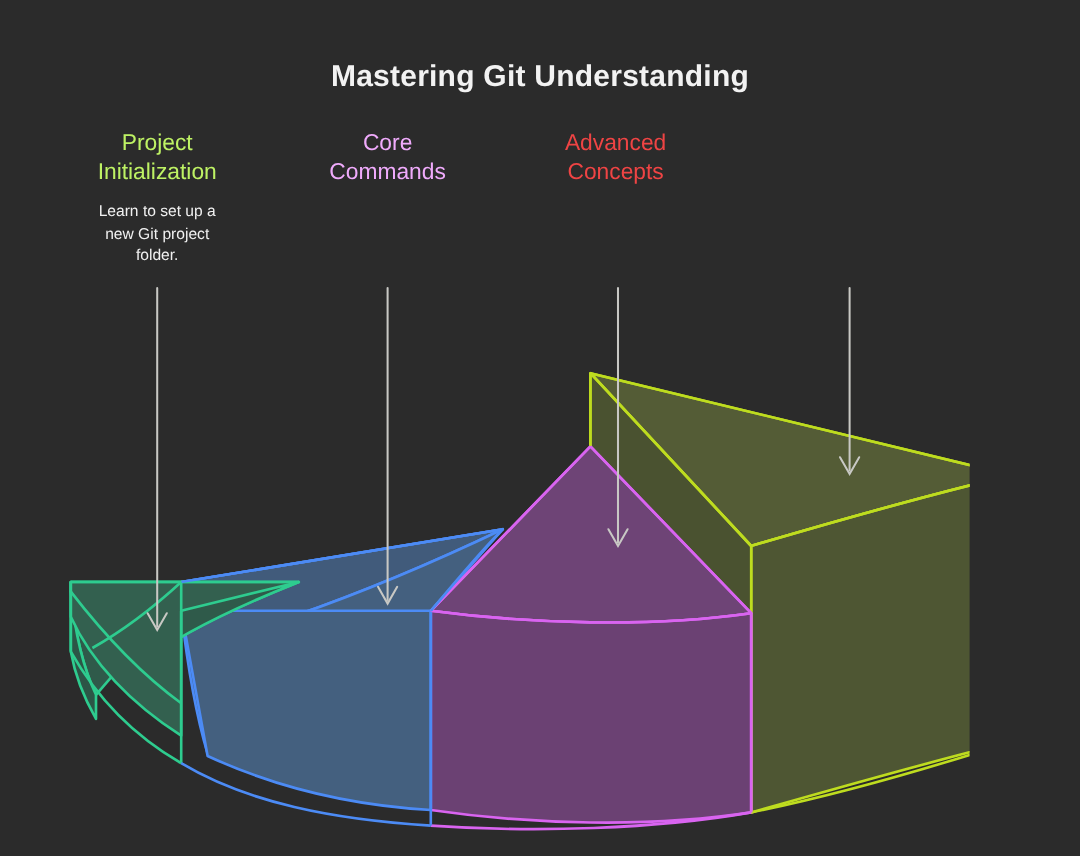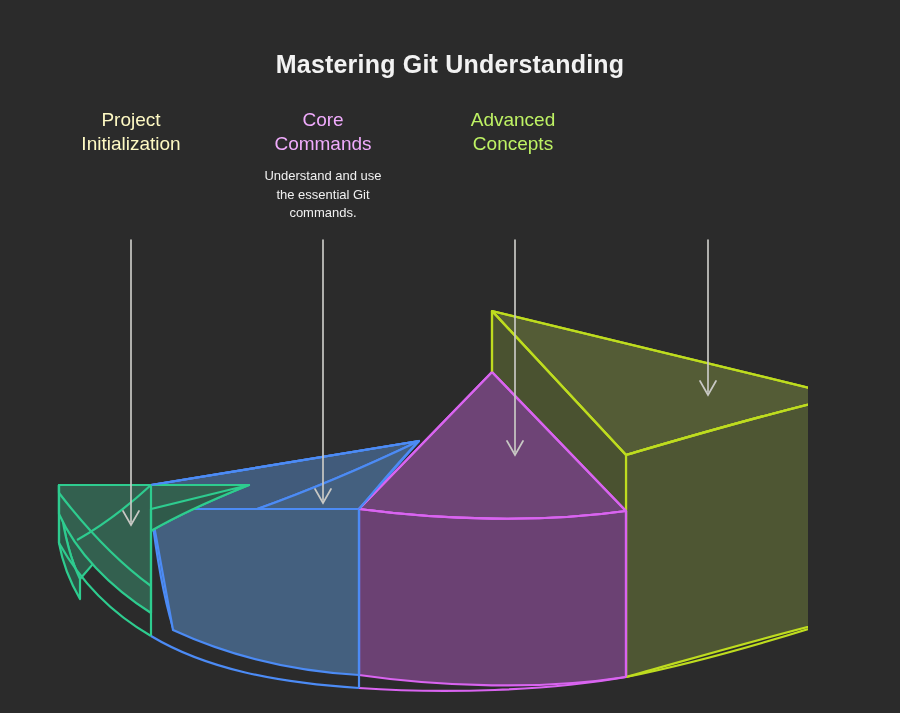--- a/index.html
+++ b/index.html
@@ -174,31 +174,31 @@
         <polyline points="507,441 515,455 523,441"></polyline>
       </g>
       <g>
         <line x1="708" y1="240" x2="708" y2="392"></line>
         <polyline points="700,381 708,395 716,381"></polyline>
       </g>
     </g>
   </svg>
 
   <div class="stage-label" id="lbl0">
-    <div class="stage-title" style="color:#fef9c3">Project
+    <div class="stage-title" style="color:#bef264">Project
 Initialization</div>
+    <div class="stage-desc">Learn to set up a
+new Git project
+folder.</div>
   </div>
 
   <div class="stage-label" id="lbl1">
     <div class="stage-title" style="color:#f0abfc">Core
 Commands</div>
-    <div class="stage-desc">Understand and use
-the essential Git
-commands.</div>
   </div>
 
   <div class="stage-label" id="lbl2">
-    <div class="stage-title" style="color:#bef264">Advanced
+    <div class="stage-title" style="color:#ef4444">Advanced
 Concepts</div>
   </div>
 
 
 </div>
 
 </body></html>

